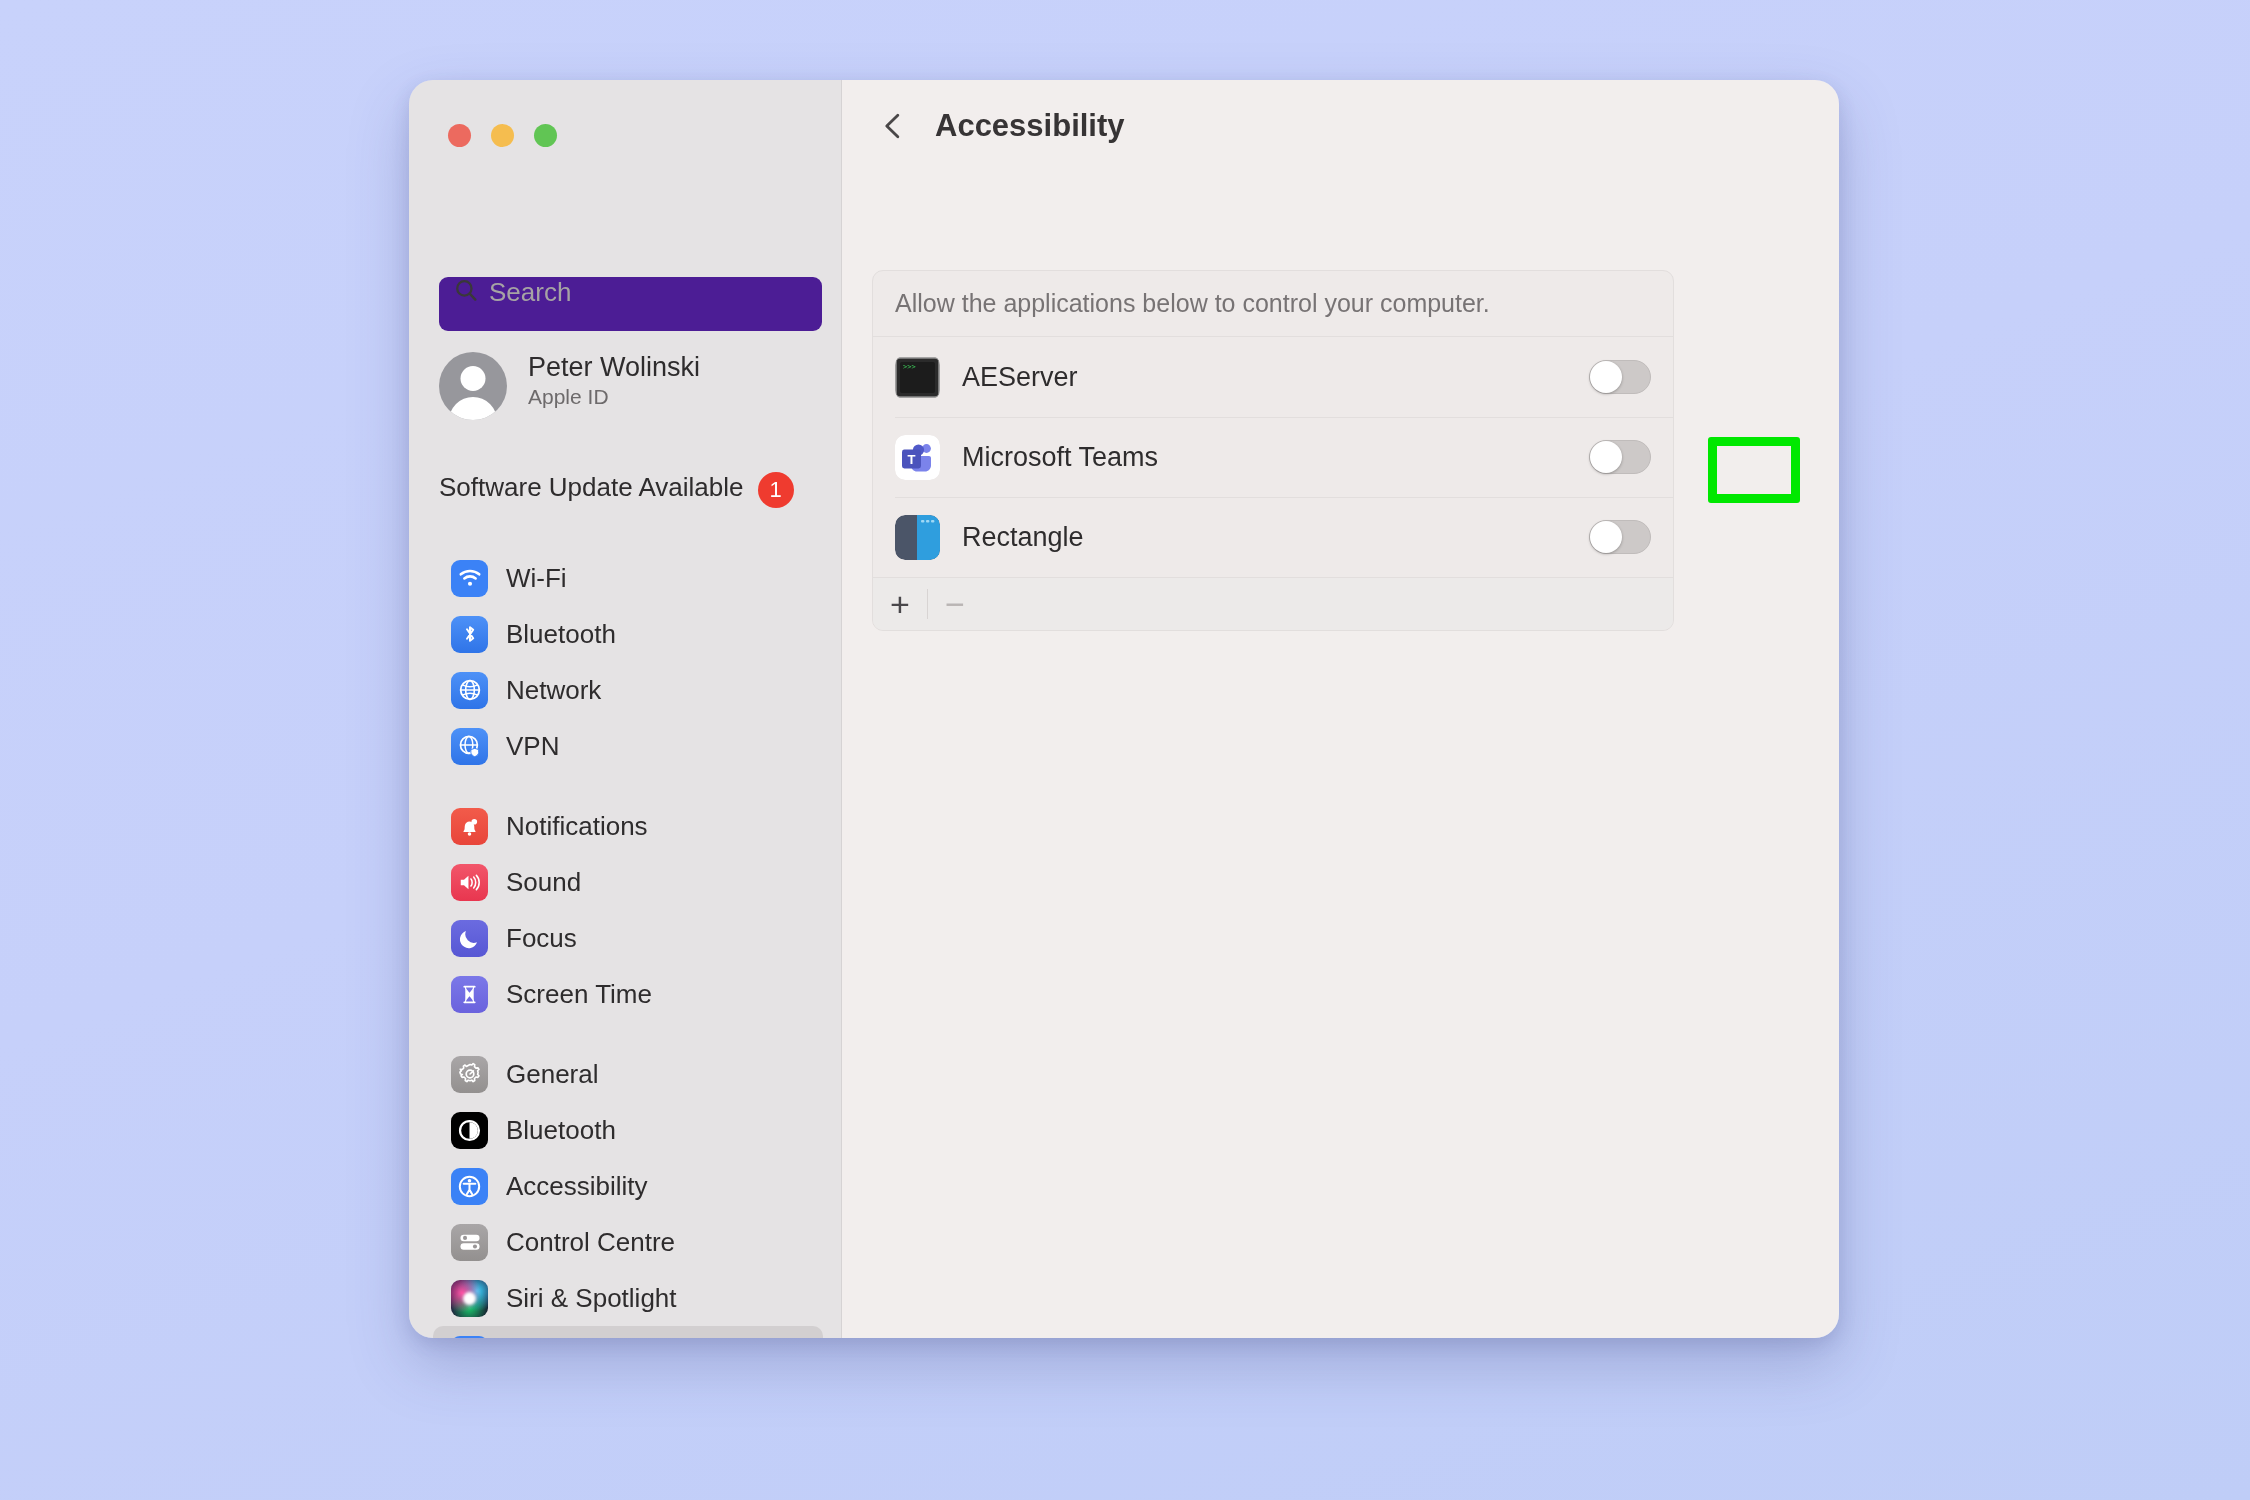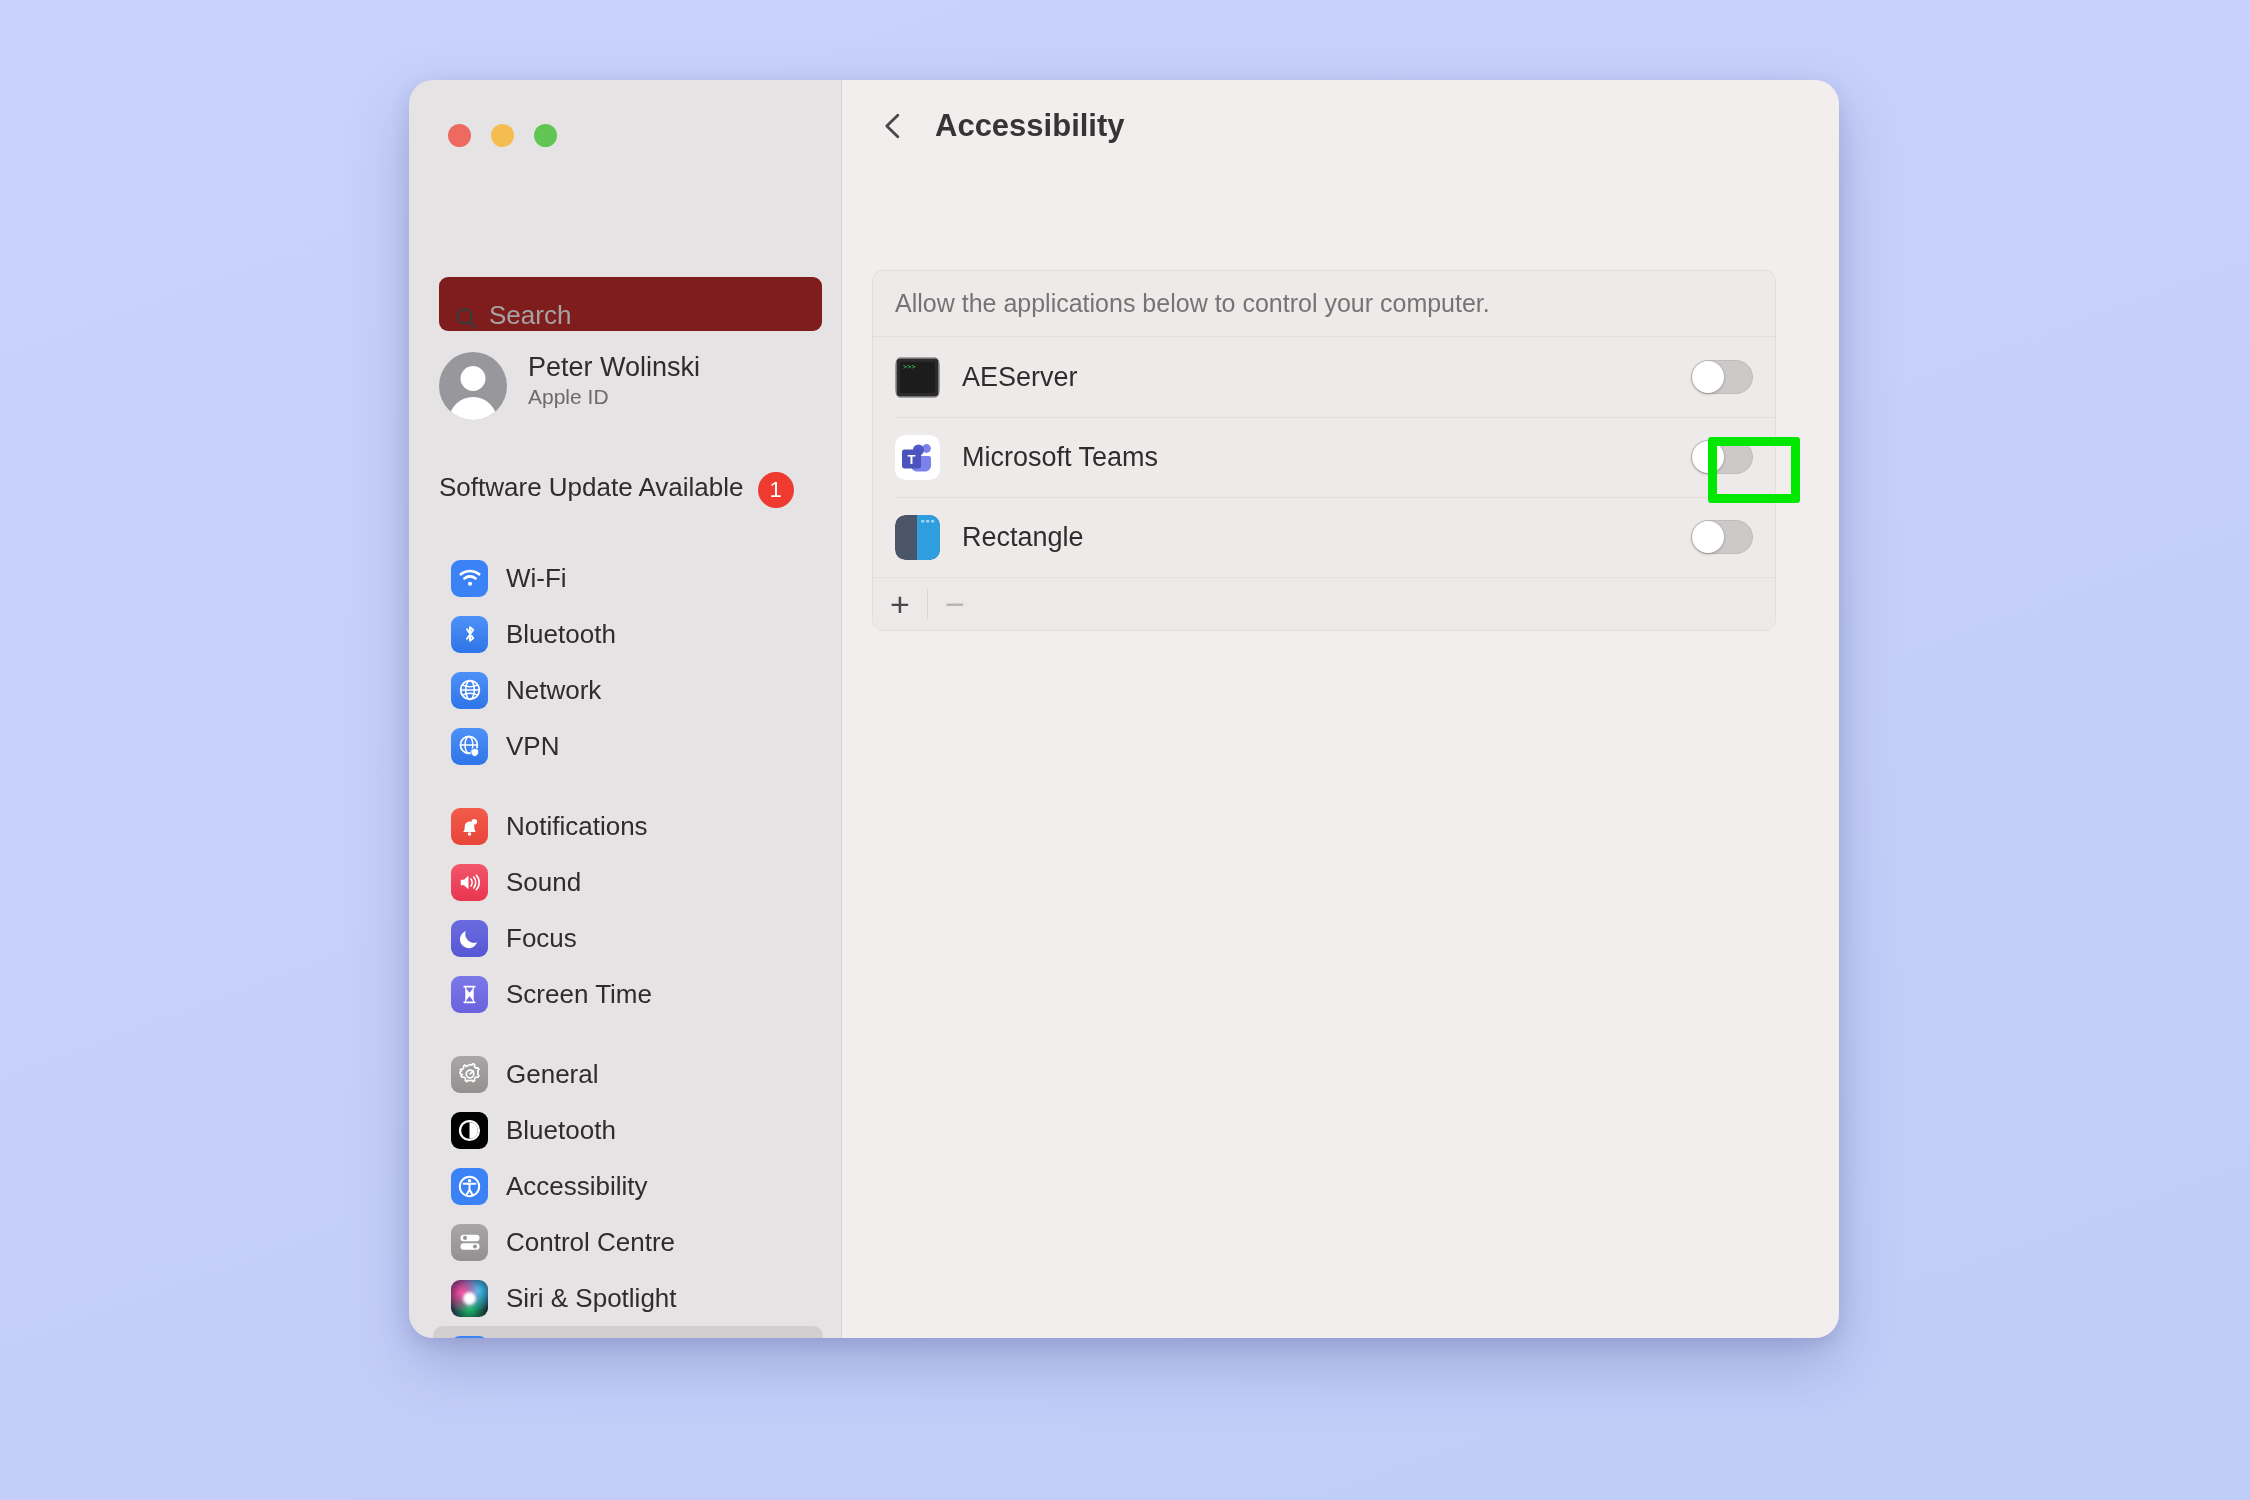--- a/index.html
+++ b/index.html
@@ -54,24 +54,24 @@
   .tl-close  { background: #ec6a5f; }
   .tl-min    { background: #f5bd4f; }
   .tl-max    { background: #61c554; }
 
   .search-box {
     position: absolute;
     left: 30px;
     top: 197px;
     width: 383px;
     height: 54px;
-    background: #7f1d1d;
+    background: #4c1d95;
     border-radius: 9px;
     display: flex;
-    align-items: flex-end;
+    align-items: flex-start;
     box-sizing: border-box;
     padding-left: 14px;
   }
   .search-icon { width: 26px; height: 26px; flex: 0 0 26px; }
   .search-placeholder {
     margin-left: 10px;
     font-size: 26px;
     color: #a6a3a4;
   }
 
@@ -216,21 +216,21 @@
     margin-left: 25px;
     font-size: 31px;
     font-weight: bold;
     color: #373435;
   }
 
   .panel {
     position: absolute;
     left: 30px;
     top: 190px;
-    width: 904px;
+    width: 802px;
     background: #eeeae9;
     border: 1px solid #e2dedd;
     border-radius: 11px;
     box-sizing: border-box;
     overflow: hidden;
   }
   .panel-caption {
     height: 66px;
     display: flex;
     align-items: center;

